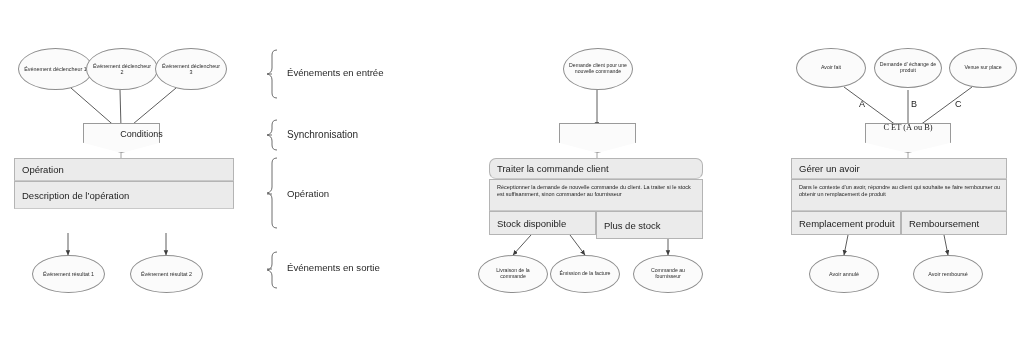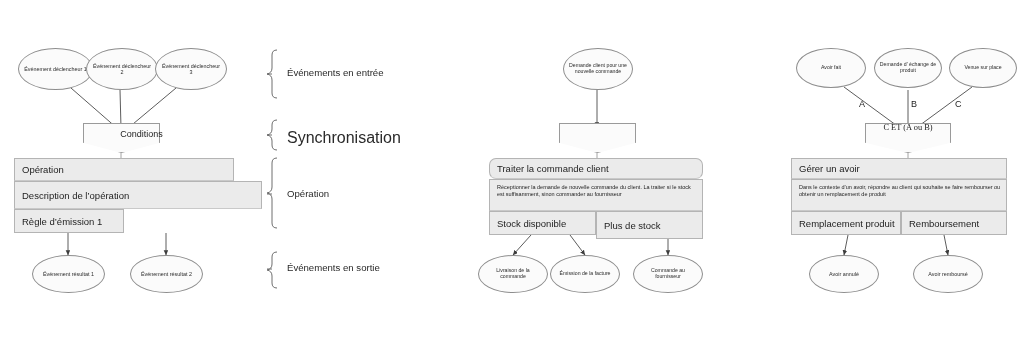--- a/index.html
+++ b/index.html
@@ -111,36 +111,33 @@
   </div>
 
   <div class="sync" style="left:83px;top:123px;width:77px;height:30px;font-size:9px;">
     <div class="shape"></div>
     <div class="txt" style="margin-top:6px;margin-left:40px;">Conditions</div>
   </div>
 
   <div class="node cell top" style="left:14px;top:158px;width:220px;height:23px;font-size:9.5px;">
     <span>Opération</span>
   </div>
-  <div class="node cell top desc" style="left:14px;top:181px;width:248px;height:28px;font-size:9.5px;">
+  <div class="node cell top desc" style="left:14px;top:181px;width:220px;height:28px;font-size:9.5px;">
     <span style="padding-top:8px;">Description de l’opération</span>
-  </div>
-  <div class="node cell" style="left:14px;top:209px;width:110px;height:24px;font-size:9.5px;">
-    <span>Règle d’émission 1</span>
   </div>
 
   <div class="node ellipse" style="left:32px;top:255px;width:73px;height:38px;font-size:5.4px;">
     <span>Événement résultat 1</span>
   </div>
   <div class="node ellipse" style="left:130px;top:255px;width:73px;height:38px;font-size:5.4px;">
     <span>Événement résultat 2</span>
   </div>
 
   <div class="brace-label" style="left:287px;top:67px;font-size:9.6px;">Événements en entrée</div>
-  <div class="brace-label" style="left:287px;top:129px;font-size:16px;text-align:right;">Synchronisation</div>
+  <div class="brace-label" style="left:287px;top:129px;font-size:10px;text-align:right;">Synchronisation</div>
   <div class="brace-label" style="left:287px;top:188px;font-size:9.6px;">Opération</div>
   <div class="brace-label" style="left:287px;top:262px;font-size:9.6px;">Événements en sortie</div>
 
   <div class="node ellipse" style="left:563px;top:48px;width:70px;height:42px;font-size:5.2px;">
     <span>Demande client pour une nouvelle commande</span>
   </div>
 
   <div class="sync" style="left:559px;top:123px;width:77px;height:30px;font-size:9px;">
     <div class="shape"></div>
     <div class="txt" style="margin-top:6px;"></div>

